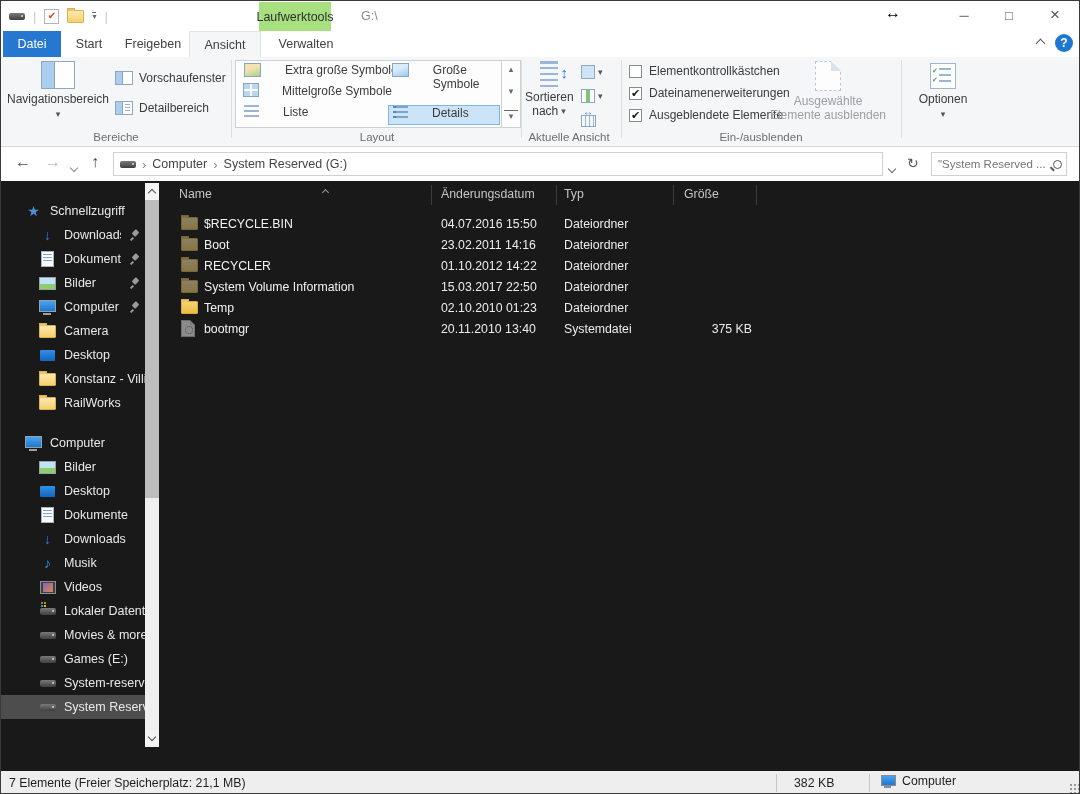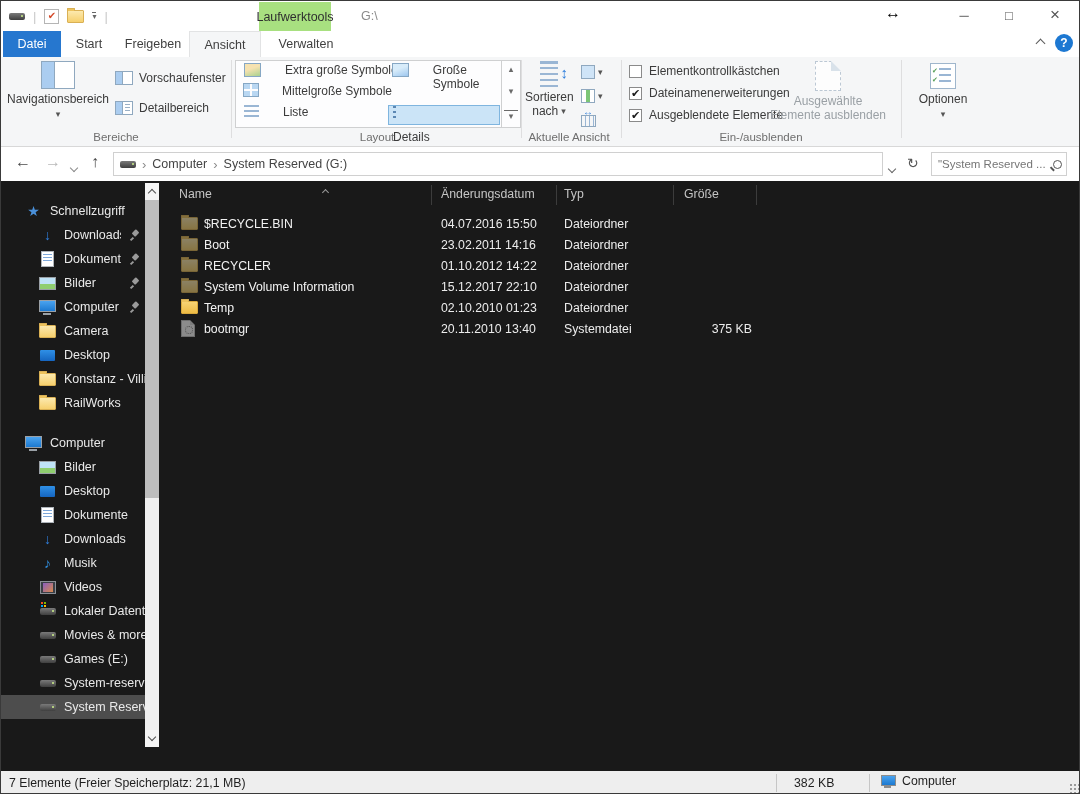--- a/index.html
+++ b/index.html
@@ -225,21 +225,21 @@
         <span class="rtext">Mittelgroße Symbole</span>
       </div>
       <div class="lay-item" style="left:152px;top:23px;flex-direction:column;">
         <span class="ic-grid9"></span>
         <span class="rtext">Kleine Symbole</span>
       </div>
       <div class="lay-item" style="left:4px;top:44px;">
         <span class="ic-list"></span>
         <span class="rtext">Liste</span>
       </div>
-      <div class="lay-item lay-sel" style="left:152px;top:44px;width:112px;flex-direction:column;">
+      <div class="lay-item lay-sel" style="left:152px;top:44px;width:112px;">
         <span class="ic-details"></span>
         <span class="rtext">Details</span>
       </div>
     </div>
     <div class="abs" id="layout-scroll">
       <div class="lscroll-btn" style="top:2px;">▴</div>
       <div class="lscroll-btn" style="top:24px;">▾</div>
       <div class="lscroll-btn" style="top:46px;border-top:1px solid #6a6a6a;height:10px;margin-top:4px;">▾</div>
     </div>
     <div class="rgroup-label" style="left:232px;width:288px;">Layout</div>
@@ -499,21 +499,21 @@
         <span class="fi fi-name">RECYCLER</span>
         <span class="fi fi-date">01.10.2012 14:22</span>
         <span class="fi fi-type">Dateiordner</span>
         <span class="fi fi-size"></span>
       </div>
       <div class="frow">
         <span class="fi fi-icon">
             <span class="ic-folder faded"></span>
           </span>
         <span class="fi fi-name">System Volume Information</span>
-        <span class="fi fi-date">15.12.2017 22:10</span>
+        <span class="fi fi-date">15.03.2017 22:50</span>
         <span class="fi fi-type">Dateiordner</span>
         <span class="fi fi-size"></span>
       </div>
       <div class="frow">
         <span class="fi fi-icon">
             <span class="ic-folder folder-solid"></span>
           </span>
         <span class="fi fi-name">Temp</span>
         <span class="fi fi-date">02.10.2010 01:23</span>
         <span class="fi fi-type">Dateiordner</span>

